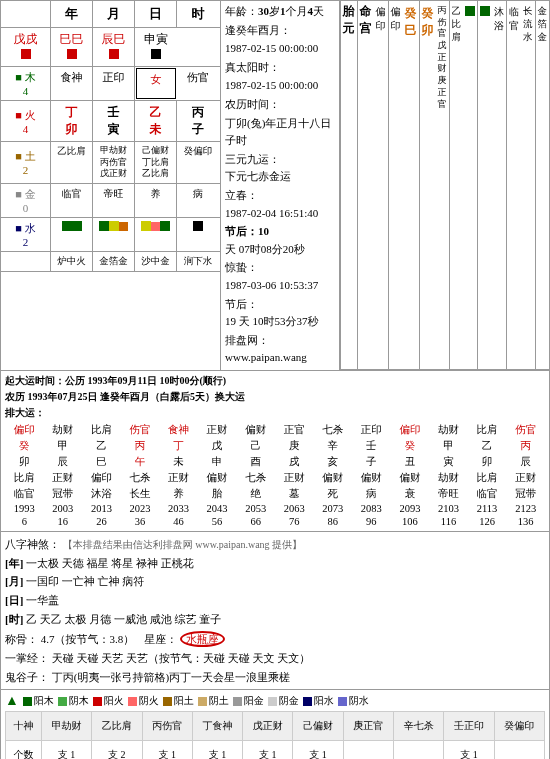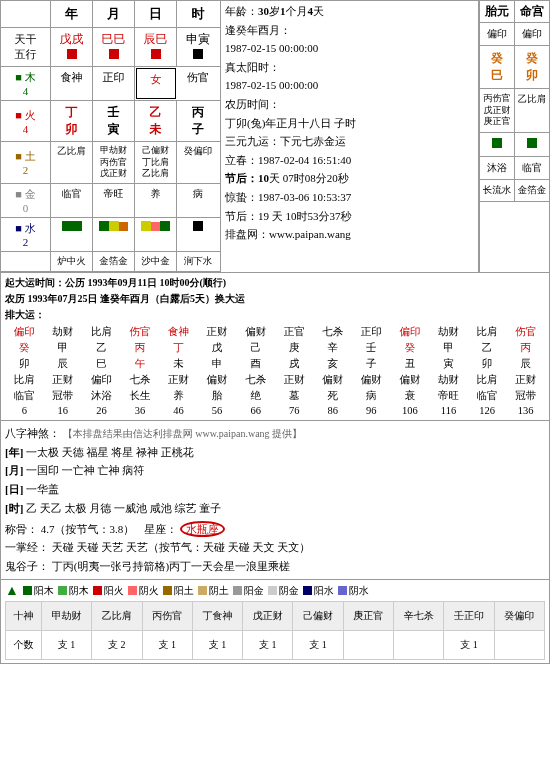--- a/index.html
+++ b/index.html
@@ -84,21 +84,21 @@
       flex-wrap: wrap;
       margin-bottom: 1px;
     }
     .info-label { color: #000; white-space: nowrap; }
     .info-value { color: #000; }
 
     
     .right-sidebar {
       flex: 0 0 70px;
       display: flex;
-      flex-direction: column;
+      flex-direction: row;
       border-left: 1px solid #999;
     }
     .right-sidebar-header {
       display: flex;
       border-bottom: 1px solid #999;
     }
     .right-sidebar-header .col {
       flex: 1;
       text-align: center;
       padding: 2px;
@@ -226,24 +226,20 @@
 
       <div class="bazi-header-row">
         <div class="cell"></div>
         <div class="cell">年</div>
         <div class="cell">月</div>
         <div class="cell">日</div>
         <div class="cell">时</div>
       </div>
 
       <div class="bazi-row">
-        <div class="cell label">
-          <span>天干</span>
-          <span>五行</span>
-        </div>
         <div class="cell">
           <div><span class="red">戊戌</span></div>
           <div><span class="sq-red"></span></div>
         </div>
         <div class="cell">
           <div><span class="red">巳巳</span></div>
           <div><span class="sq-red"></span></div>
         </div>
         <div class="cell">
           <div><span class="red">辰巳</span></div>
@@ -533,20 +529,36 @@
         <td>绝</td>
         <td>墓</td>
         <td>死</td>
         <td>病</td>
         <td>衰</td>
         <td>帝旺</td>
         <td>临官</td>
         <td>冠带</td>
       </tr>
       <tr>
+        <td>1993</td>
+        <td>2003</td>
+        <td>2013</td>
+        <td>2023</td>
+        <td>2033</td>
+        <td>2043</td>
+        <td>2053</td>
+        <td>2063</td>
+        <td>2073</td>
+        <td>2083</td>
+        <td>2093</td>
+        <td>2103</td>
+        <td>2113</td>
+        <td>2123</td>
+      </tr>
+      <tr>
         <td>6</td>
         <td>16</td>
         <td>26</td>
         <td>36</td>
         <td>46</td>
         <td>56</td>
         <td>66</td>
         <td>76</td>
         <td>86</td>
         <td>96</td>

